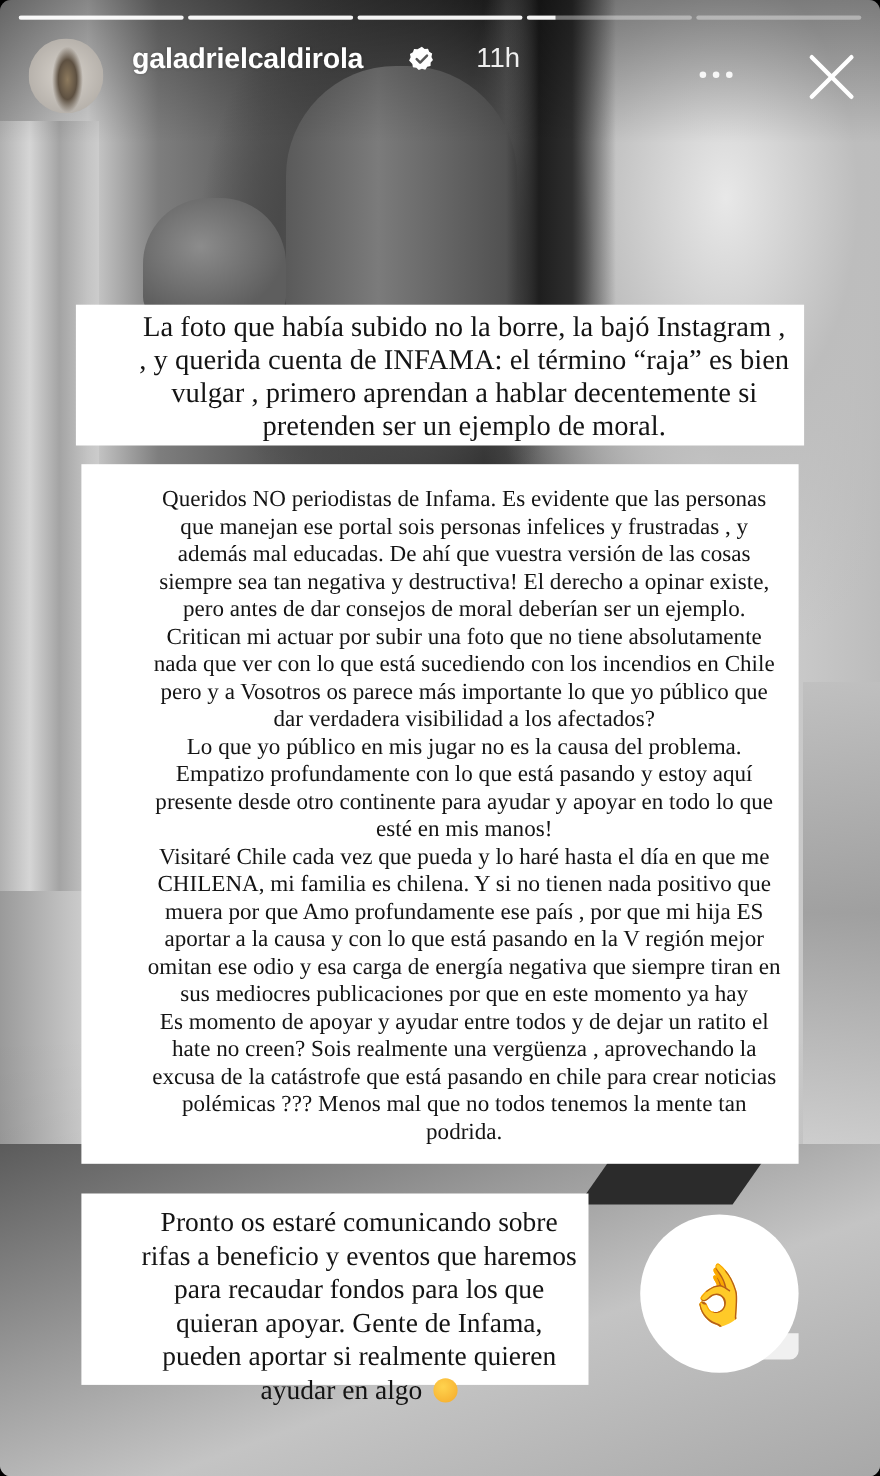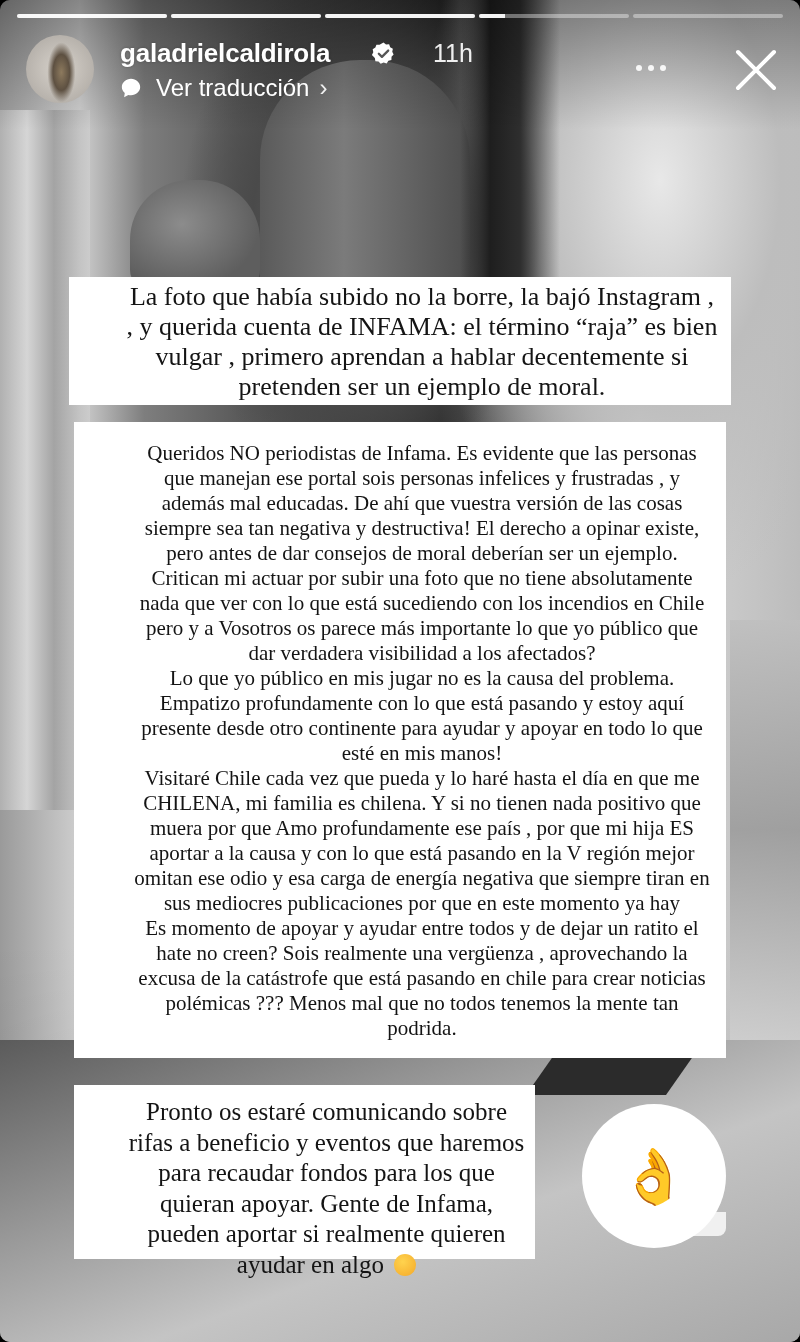--- a/index.html
+++ b/index.html
@@ -102,27 +102,20 @@
   </div>
 
   <div class="avatar"></div>
   <div class="username">galadrielcaldirola</div>
   <svg class="verified" viewBox="0 0 24 24">
     <path fill="#ffffff" d="M12 1.5l2.4 1.8 3-.2 1 2.8 2.6 1.5-.6 2.9 1.3 2.7-2 2.2-.1 3-2.9.8-1.7 2.5-2.9-.9-2.8 1.2-2.1-2.1-3-.3-.5-3L.9 13.4l1.3-2.7-.6-2.9L4.2 6.3l1-2.8 3 .2z"></path>
     <path fill="none" stroke="#555" stroke-width="2.2" stroke-linecap="round" stroke-linejoin="round" d="M7.5 12.2l3 3 6-6"></path>
   </svg>
   <div class="time">11h</div>
 
-  <div class="translate-row">
-    <svg class="bubble-icon" viewBox="0 0 24 24">
-      <path fill="#ffffff" d="M12 2C6.5 2 2 6 2 11c0 2.6 1.2 4.9 3.2 6.5L4.5 22l4.6-2.4c.9.3 1.9.4 2.9.4 5.5 0 10-4 10-9S17.5 2 12 2z"></path>
-    </svg>
-    <span>Ver traducción</span>
-    <span class="chev">›</span>
-  </div>
 
   <div class="more">
     <span></span>
     <span></span>
     <span></span>
   </div>
 
   <svg class="close" viewBox="0 0 52 52">
     <path d="M8 8 L44 44 M44 8 L8 44" stroke="#ffffff" stroke-width="4" stroke-linecap="round"></path>
   </svg>

